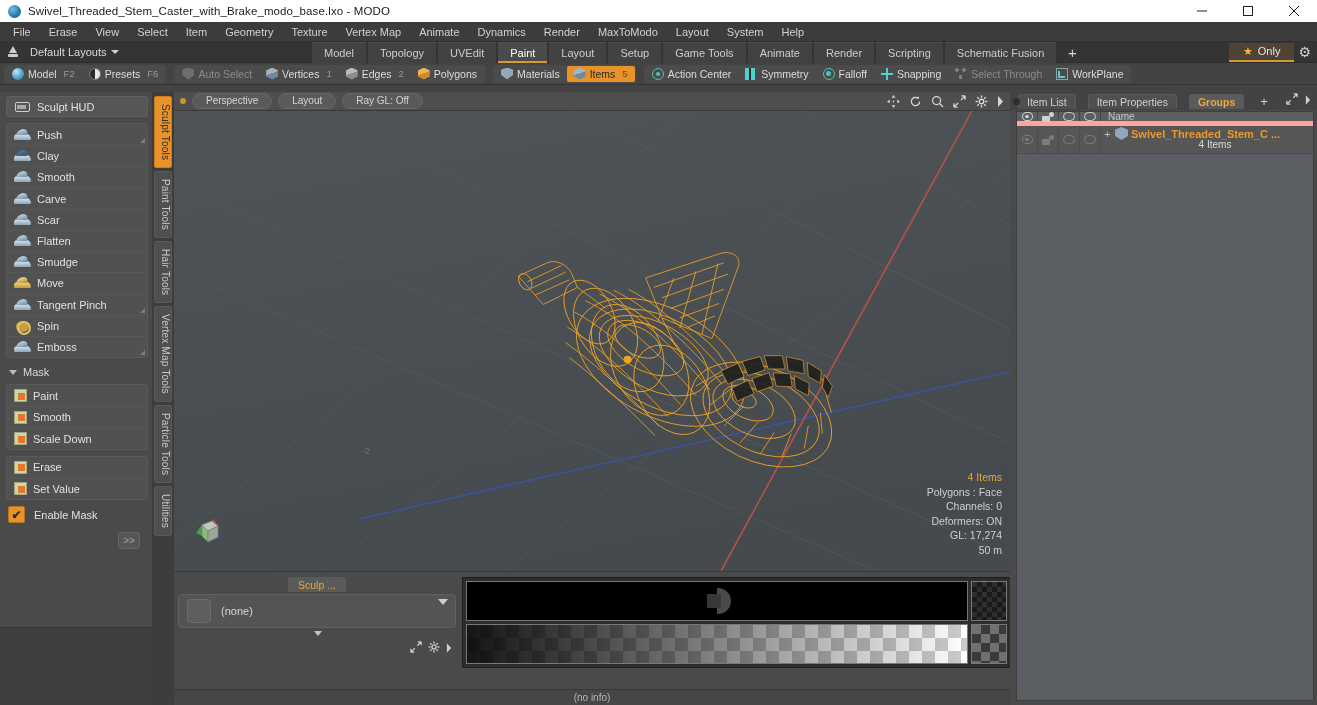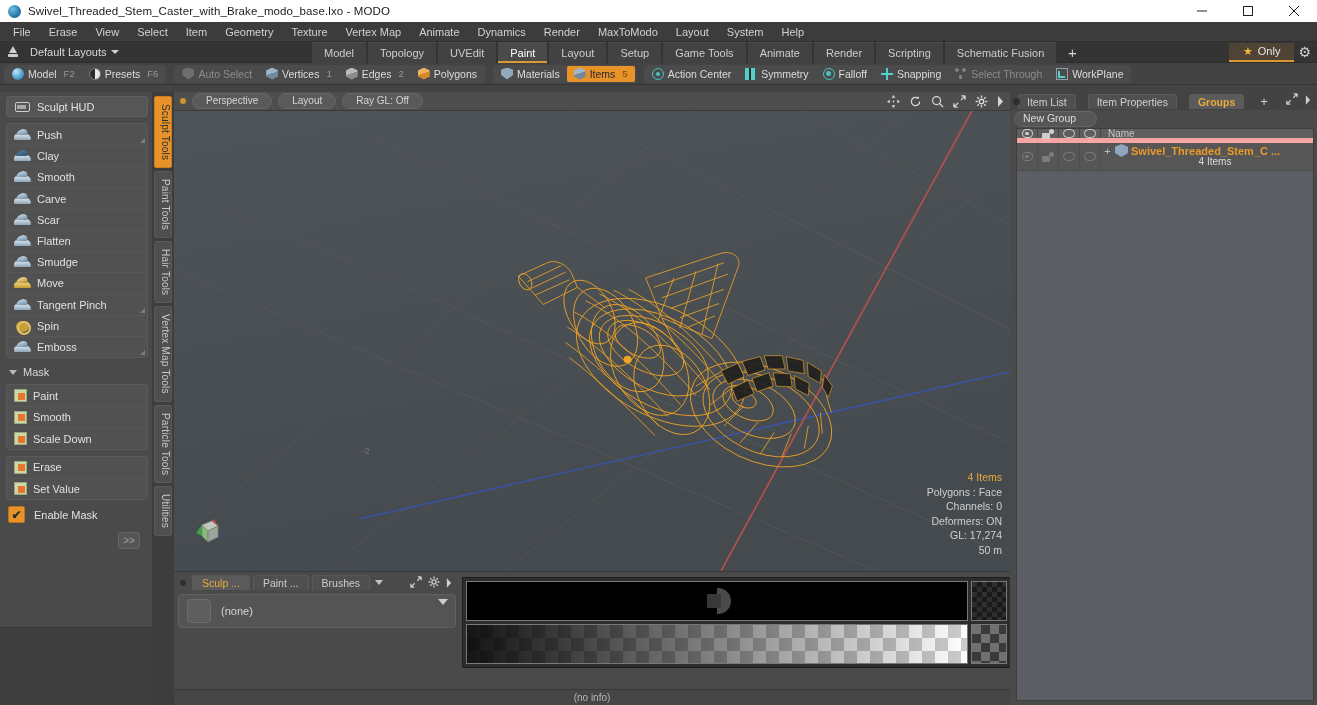--- a/index.html
+++ b/index.html
@@ -202,21 +202,21 @@
   .vp-tools svg { display: block; }
 
   .viewport { flex: 1 1 auto; position: relative; overflow: hidden; background: #4a4f53; }
   .vp-info { position: absolute; right: 8px; bottom: 14px; text-align: right; line-height: 14.5px; }
   .vp-info .ln { font-size: 10.5px; color: #cfcfcf; }
   .vp-info .ln.hl { color: #e8a93a; }
 
   
   .bottomdock { height: 118px; flex: 0 0 auto; display: flex; background: #4a4a4a; border-top: 1px solid #383838; }
   .bd-left { width: 285px; flex: 0 0 auto; padding: 2px 3px 0 4px; }
-  .bd-tabs { display: flex; align-items: center; gap: 3px; height: 17px; position: relative; }
+  .bd-tabs { display: flex; align-items: center; gap: 3px; height: 17px; position: relative; flex-direction: column; }
   .bd-dot { width: 6px; height: 6px; border-radius: 50%; background: #2f2f2f; margin: 0 3px 0 2px; }
   .bd-tab {
     font-size: 10.5px; color: #cbcbcb; background: #4f4f4f; border: 1px solid #5a5a5a;
     border-bottom: none; border-radius: 3px 3px 0 0; padding: 1px 9px;
   }
   .bd-tab.active { background: #5a5a5a; color: #e8a93a; }
   .bd-tab-caret { width:0;height:0;border-left:4px solid transparent;border-right:4px solid transparent;border-top:5px solid #c2c2c2; margin-left:2px;}
   .bd-tools { margin-left: auto; display: flex; align-items: center; gap: 6px; padding-right: 4px; color: #cfcfcf; }
   .bd-field {
     margin-top: 3px; height: 34px; background: #545454; border: 1px solid #606060; border-radius: 4px;
@@ -853,23 +853,20 @@
               </svg>
           </span>
           <span>
             <svg width="6" height="10" viewBox="0 0 7 11">
                 <path d="M1 0 L6 5.5 L1 11 Z" fill="#cfcfcf"></path>
               </svg>
           </span>
         </span>
       </div>
 
-      <div class="rp-newgrp-row">
-        <span class="newgrp">New Group</span>
-      </div>
 
       <div class="rp-table">
         <div class="rp-thead">
           <div class="rp-th">
               <span class="eye"></span>
             </div>
           <div class="rp-th">
               <span class="sh"></span>
             </div>
           <div class="rp-th">

